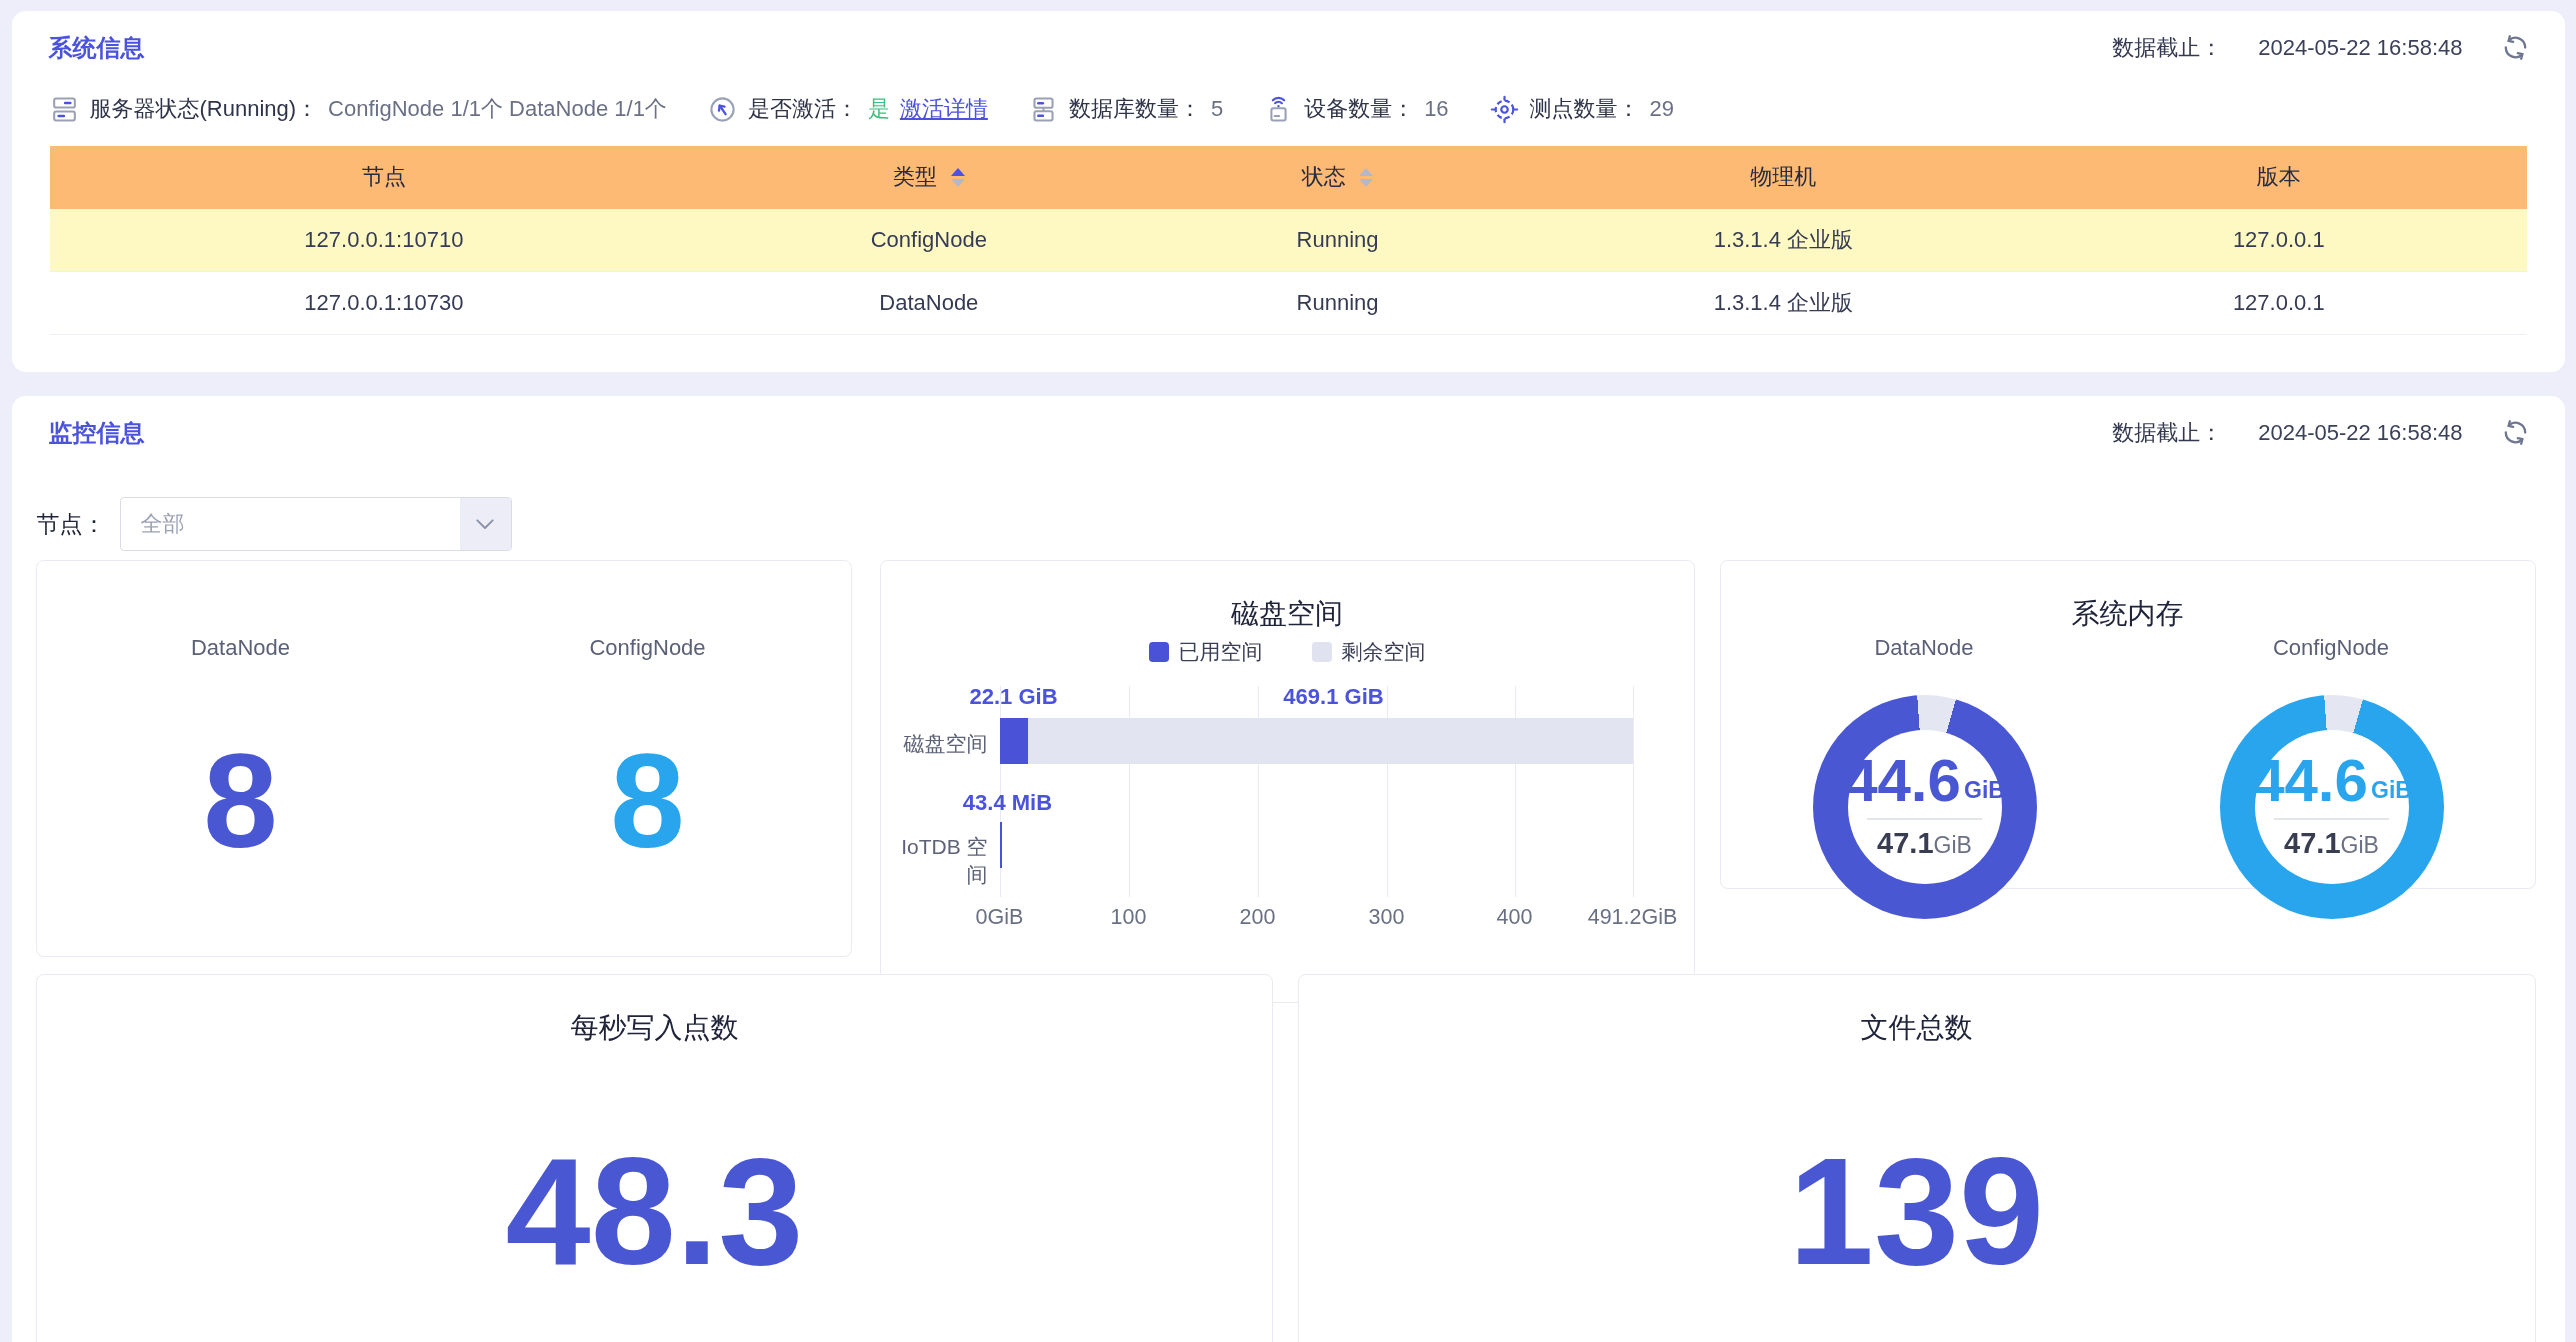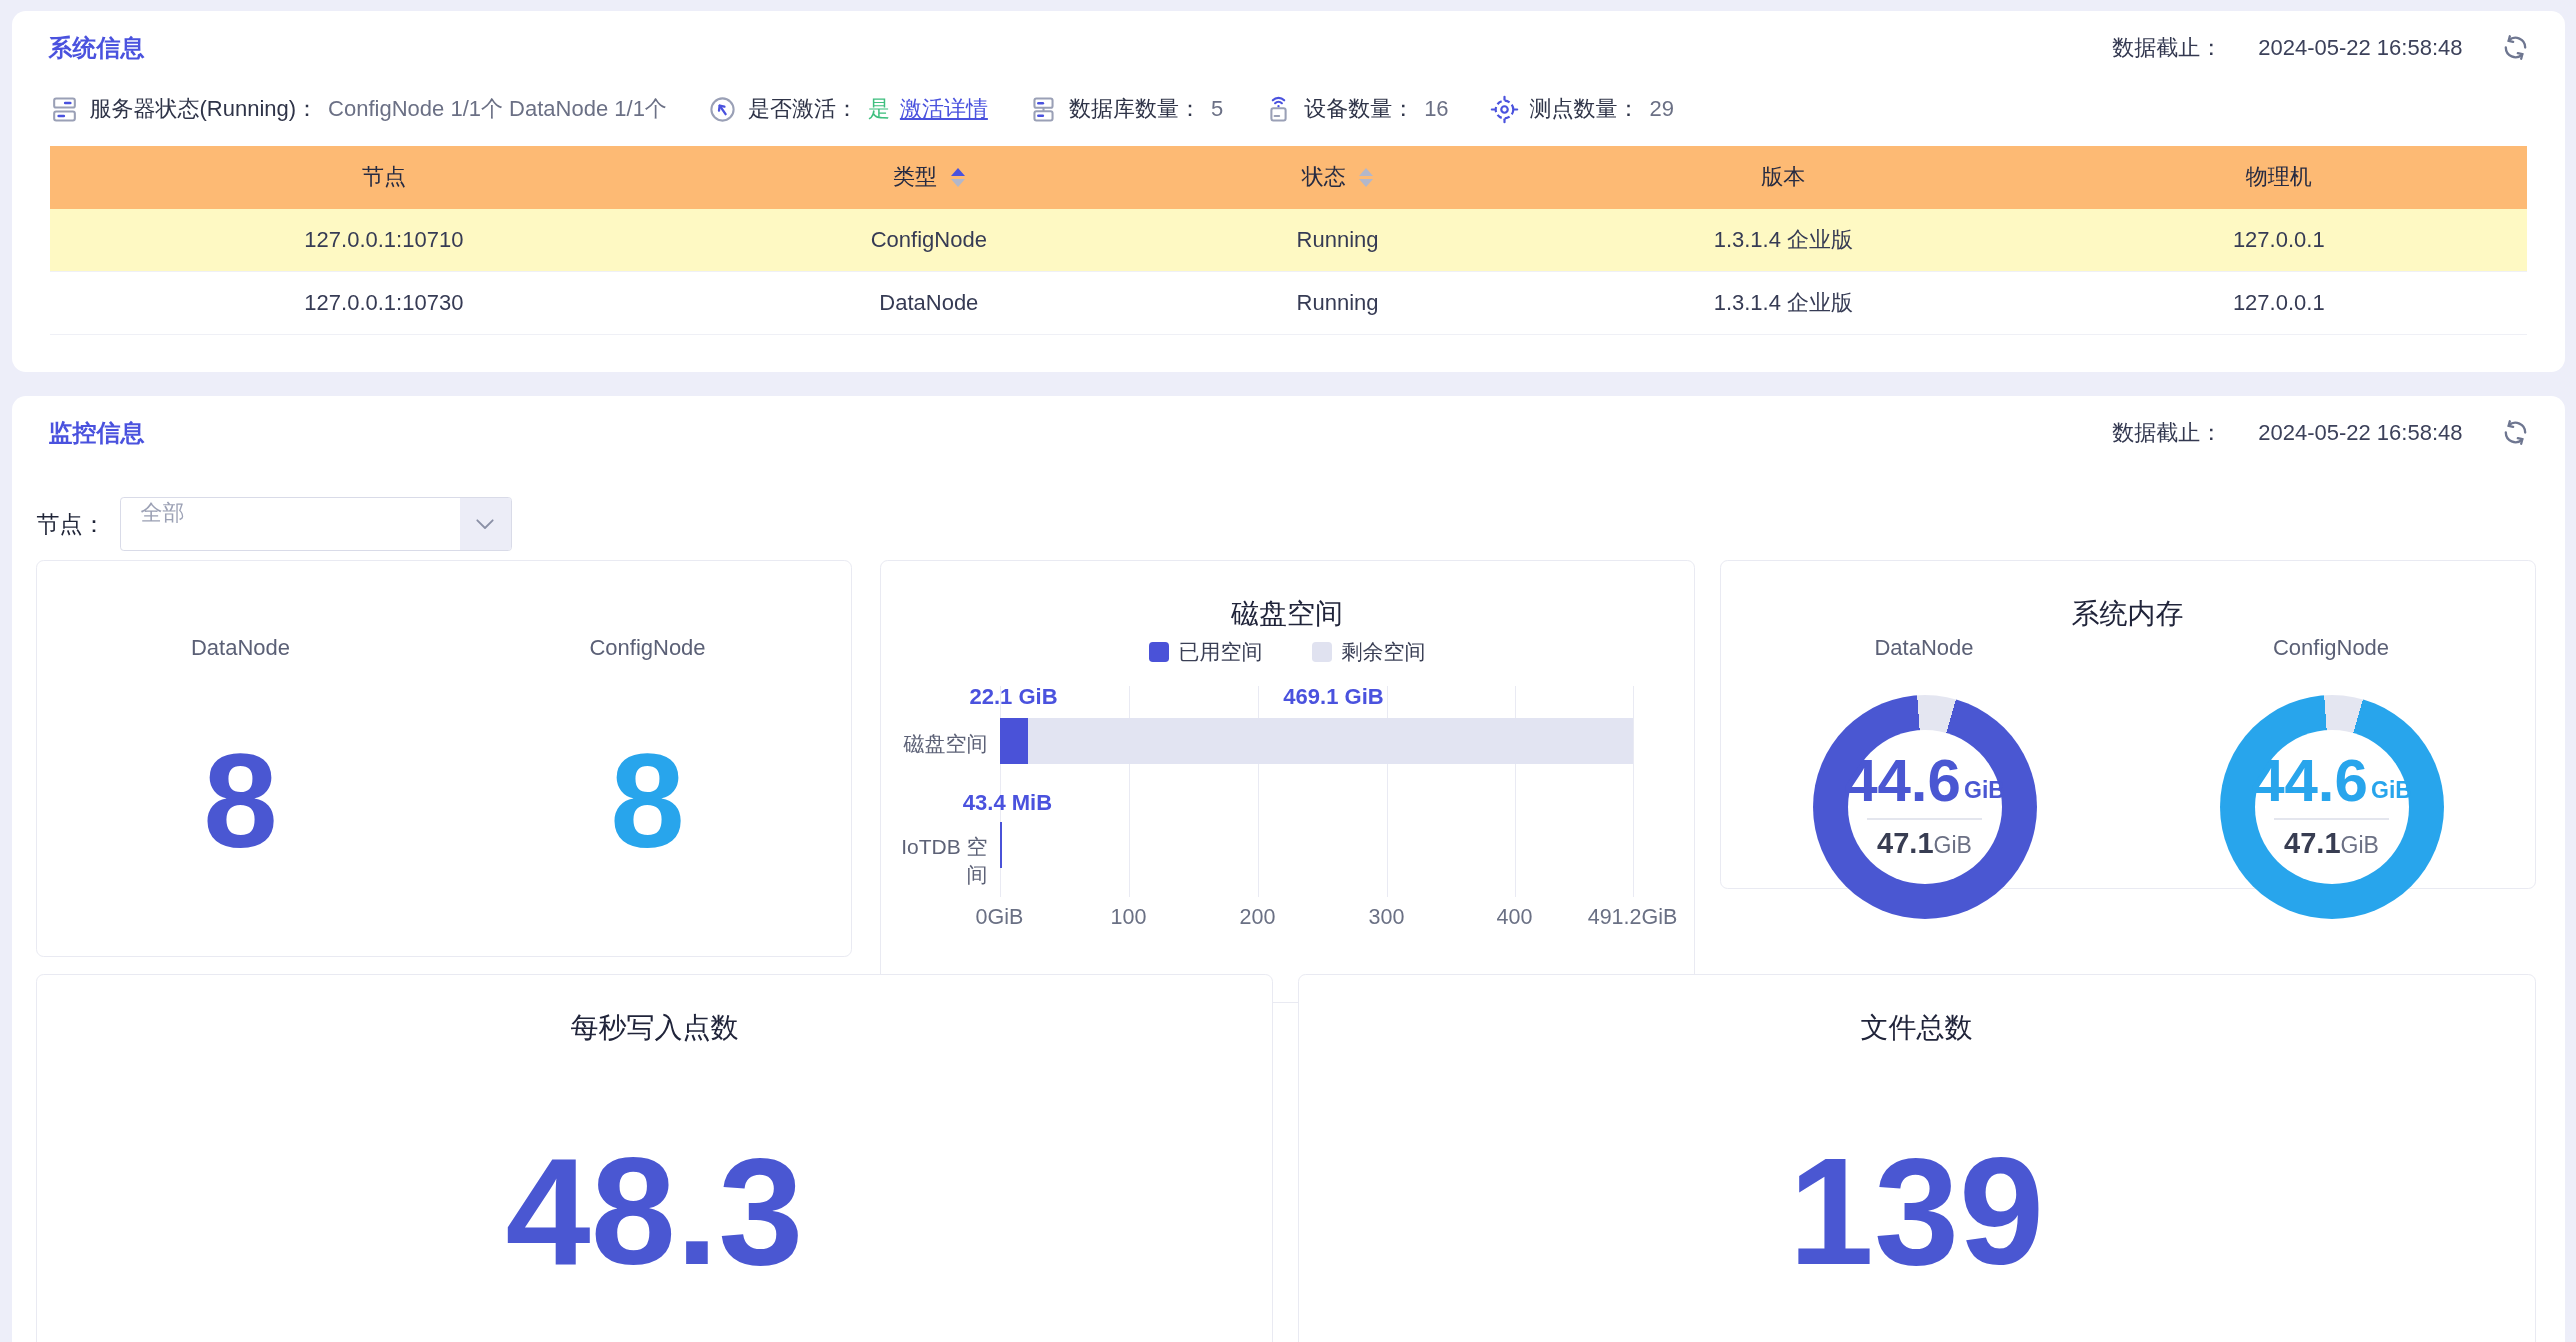--- a/index.html
+++ b/index.html
@@ -38,21 +38,21 @@
   .t-cell { text-align:center; display:flex; align-items:center; justify-content:center; gap:7.7px; }
   .sorter { display:inline-flex; flex-direction:column; gap:3.1px; margin-left:6.1px; cursor:pointer; }
   .caret-up { width:0; height:0; border-left:7px solid transparent; border-right:7px solid transparent; border-bottom:8.4px solid #B3B7CA; }
   .caret-down { width:0; height:0; border-left:7px solid transparent; border-right:7px solid transparent; border-top:8.4px solid #B3B7CA; }
   .caret-up.on { border-bottom-color:#4A52DE; }
 
   
   .node-row { position:absolute; left:25px; top:101px; height:54px; display:flex; align-items:center; }
   .node-label { font-size:23px; font-weight:500; color:#1F2437; margin-right:14px; }
   .select { position:relative; width:392px; height:54px; border:1.5px solid #D9DBE8; border-radius:3.8px; background:#fff;
-    display:flex; align-items:flex-start; cursor:pointer; }
+    display:flex; align-items:center; cursor:pointer; }
   .select-value { padding-left:20px; font-size:22px; color:#9CA1B5; }
   .select-suffix { position:absolute; right:0; top:0; bottom:0; width:51px; background:#ECEDF7;
     display:flex; align-items:center; justify-content:center; border-radius:0 2.3px 2.3px 0; }
 
   
   .card { position:absolute; background:#fff; border:1.5px solid #E9EAF2; border-radius:7.7px; }
   .card-title { position:absolute; top:34px; left:0; right:0; text-align:center; font-size:28px; font-weight:500; color:#20243A; }
   .stat-col { position:absolute; top:0; width:50%; height:100%; }
   .stat-col.left { left:0; } .stat-col.right { left:50%; }
   .stat-label { position:absolute; top:74px; left:0; right:0; text-align:center; font-size:22px; color:#5B6076; }
@@ -180,24 +180,24 @@
         </span>
       </div>
       <div class="t-cell">
         <span>状态</span>
         <span class="sorter">
           <i class="caret-up"></i>
             <i class="caret-down"></i>
         </span>
       </div>
       <div class="t-cell">
+        <span>物理机</span>
+      </div>
+      <div class="t-cell">
         <span>版本</span>
-      </div>
-      <div class="t-cell">
-        <span>物理机</span>
       </div>
     </div>
     <div class="t-grid t-row odd">
       <div class="t-cell">127.0.0.1:10710</div>
       <div class="t-cell">ConfigNode</div>
       <div class="t-cell">Running</div>
       <div class="t-cell">1.3.1.4 企业版</div>
       <div class="t-cell">127.0.0.1</div>
     </div>
     <div class="t-grid t-row">

